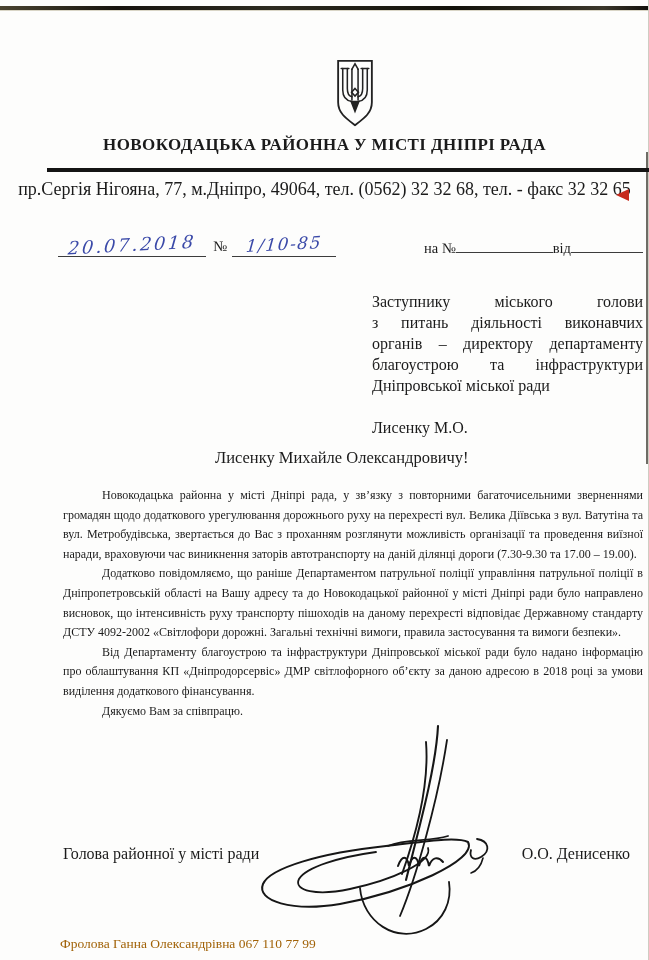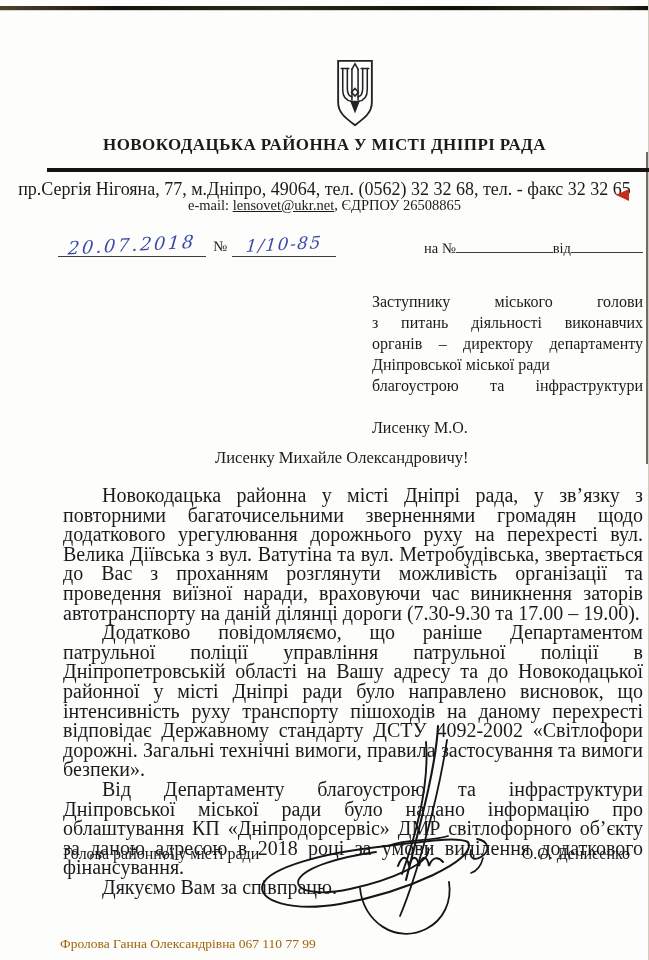--- a/index.html
+++ b/index.html
@@ -57,21 +57,21 @@
   .blank-2{width:72px;}
 
   
   .addressee{position:absolute;left:372px;top:291px;width:271px;font-size:16px;line-height:21px;}
   .addr-l{text-align:justify;text-align-last:justify;}
   .addr-l.last{text-align-last:left;}
   .addressee-name{margin-top:21px;}
 
   
   .salutation{position:absolute;left:215px;top:448px;font-size:16.5px;}
-  .body-text{position:absolute;left:63px;top:486px;width:580px;font-size:20px;line-height:19.6px;}
+  .body-text{position:absolute;left:63px;top:486px;width:580px;font-size:12px;line-height:19.6px;}
   .body-text p{margin:0;text-align:justify;text-indent:39px;}
 
   
   .sign-row{
     position:absolute;left:63px;top:845px;width:567px;
     display:flex;justify-content:space-between;font-size:16px;
   }
   .signature-svg{position:absolute;left:0;top:0;width:649px;height:960px;pointer-events:none;}
 
   .footer-contact{position:absolute;left:60px;top:936px;font-size:13.5px;color:#a16207;}
@@ -100,40 +100,37 @@
         <path d="M12,14 H22"></path>
           <path d="M38,14 H48"></path>
         <path d="M25,57 L30,70 L35,57 Z" fill="#222"></path>
       </g>
     </svg>
   </div>
 
   <h1 class="org-name">НОВОКОДАЦЬКА РАЙОННА У МІСТІ ДНІПРІ  РАДА</h1>
   <div class="head-rule"></div>
   <div class="addr-line">пр.Сергія Нігояна, 77, м.Дніпро, 49064, тел. (0562) 32 32 68, тел. - факс 32 32 65</div>
-  <div class="email-line">
-    <span>e-mail: </span><span class="email-link">lensovet@ukr.net</span><span>,  ЄДРПОУ 26508865</span>
-  </div>
   <div class="red-mark"></div>
 
   <div class="ref-row">
     <span class="slot slot-date"><span class="hw">20.07.2018</span></span>
     <span class="no-sign">№</span>
     <span class="slot slot-num"><span class="hw hw-num">1/10-85</span></span>
     <span class="ref-right">
       <span>на №</span><span class="blank blank-1"></span><span>від</span><span class="blank blank-2"></span>
     </span>
   </div>
 
   <div class="addressee">
     <div class="addr-l">Заступнику міського голови</div>
     <div class="addr-l">з питань діяльності виконавчих</div>
     <div class="addr-l">органів – директору департаменту</div>
+    <div class="addr-l">благоустрою та інфраструктури</div>
     <div class="addr-l last">Дніпровської міської ради</div>
-    <div class="addr-l">благоустрою та інфраструктури</div>
     <div class="addressee-name">Лисенку М.О.</div>
   </div>
 
   <div class="salutation">Лисенку Михайле Олександровичу!</div>
 
   <div class="body-text">
     <p>Новокодацька районна у місті Дніпрі рада, у зв’язку з повторними багаточисельними зверненнями громадян щодо додаткового урегулювання дорожнього руху на перехресті вул. Велика Діївська з вул. Ватутіна та вул. Метробудівська, звертається до Вас з проханням розглянути можливість організації та проведення виїзної наради, враховуючи час виникнення заторів автотранспорту на даній ділянці дороги (7.30-9.30 та 17.00 – 19.00).</p>
     <p>Додатково повідомляємо, що раніше Департаментом патрульної поліції управління патрульної поліції в Дніпропетровській області на Вашу адресу та до Новокодацької районної у місті Дніпрі ради було направлено висновок, що інтенсивність руху транспорту пішоходів на даному перехресті відповідає Державному стандарту ДСТУ 4092-2002 «Світлофори дорожні. Загальні технічні вимоги, правила застосування та вимоги безпеки».</p>
     <p>Від Департаменту благоустрою та інфраструктури Дніпровської міської ради було надано інформацію про облаштування КП «Дніпродорсервіс» ДМР світлофорного об’єкту за даною адресою в 2018 році за умови виділення додаткового фінансування.</p>
     <p>Дякуємо Вам за співпрацю.</p>

